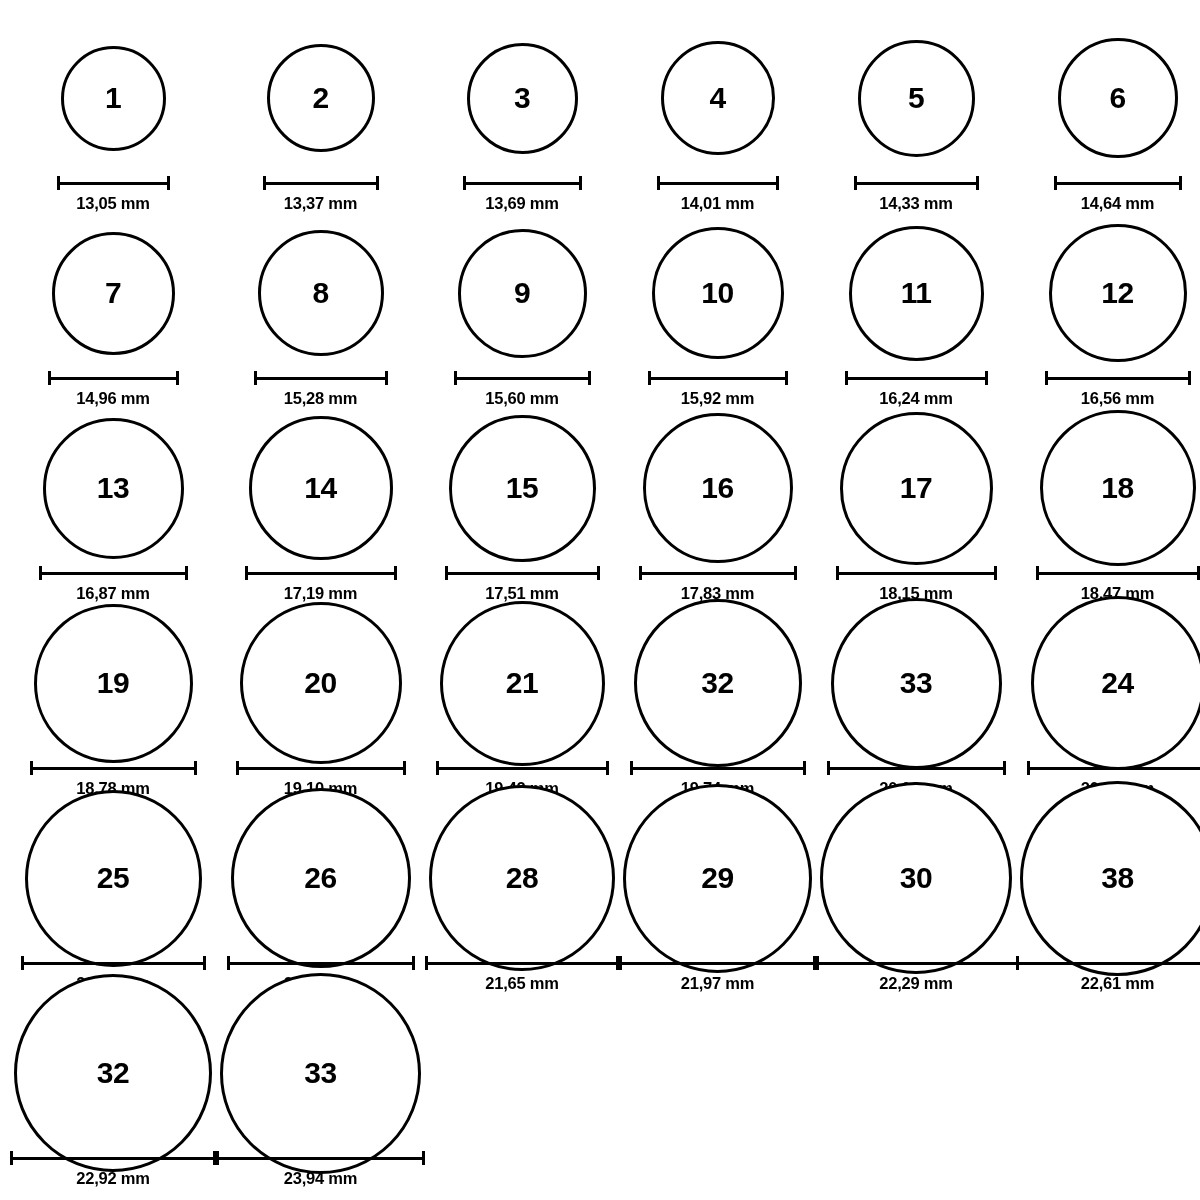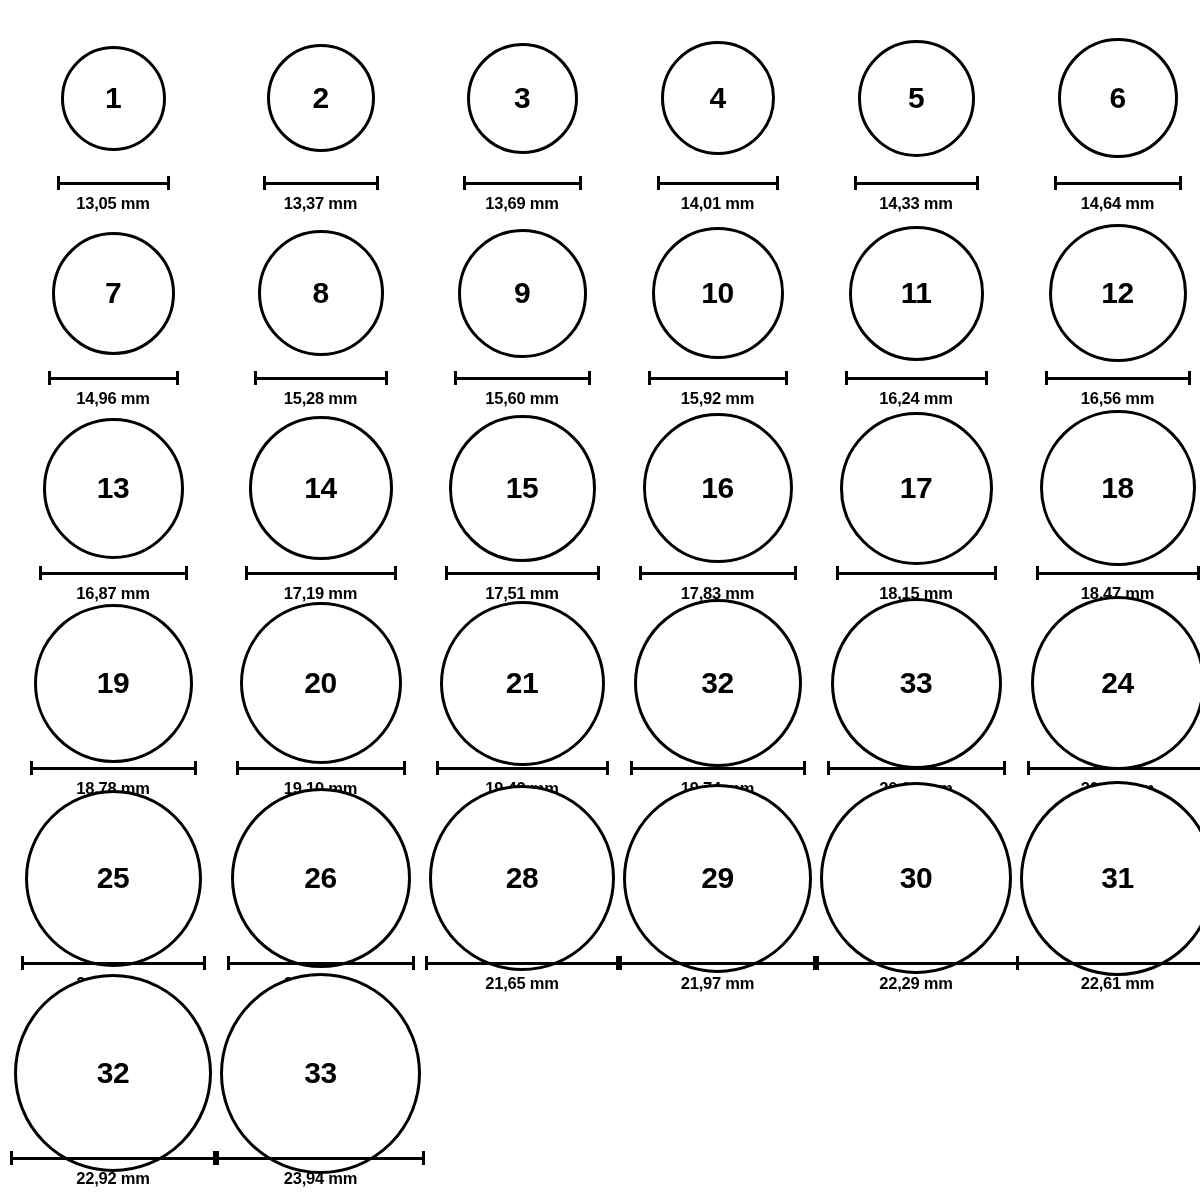--- a/index.html
+++ b/index.html
@@ -463,21 +463,21 @@
         </div>
         <div class="measure" style="width: 200px;">
           <div class="bar"></div>
           <div class="tick left"></div>
         </div>
         <div class="mm-label">22,29 mm</div>
       </div>
       <div class="cell">
         <div class="ring-wrap">
           <div class="ring" style="width: 195px; height: 195px;">
-            <span class="ring-number">31</span>
+            <span class="ring-number">38</span>
           </div>
         </div>
         <div class="measure" style="width: 203px;">
           <div class="bar"></div>
           <div class="tick left"></div>
           <div class="tick right"></div>
         </div>
         <div class="mm-label">22,61 mm</div>
       </div>
       <div class="cell">

